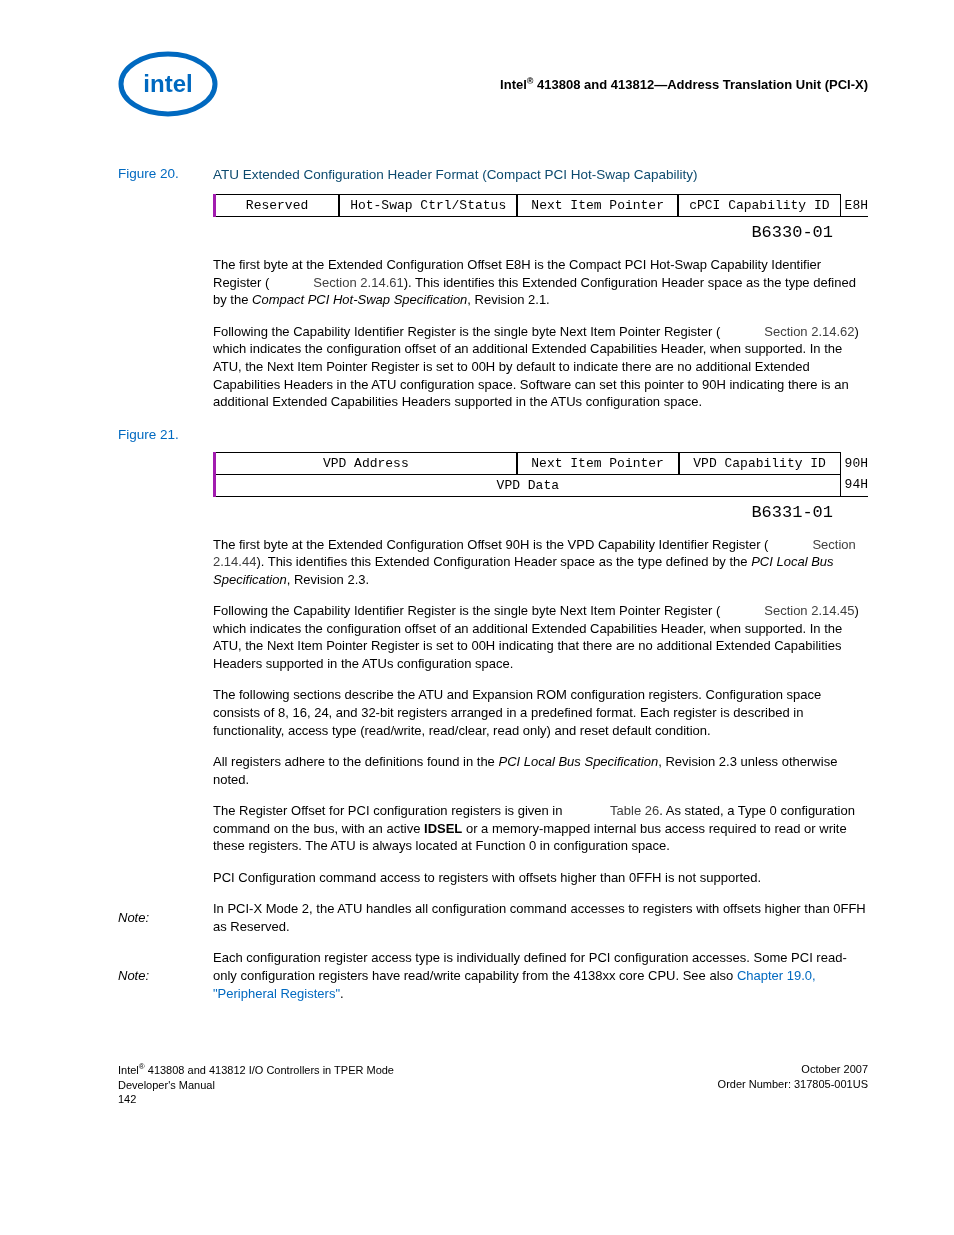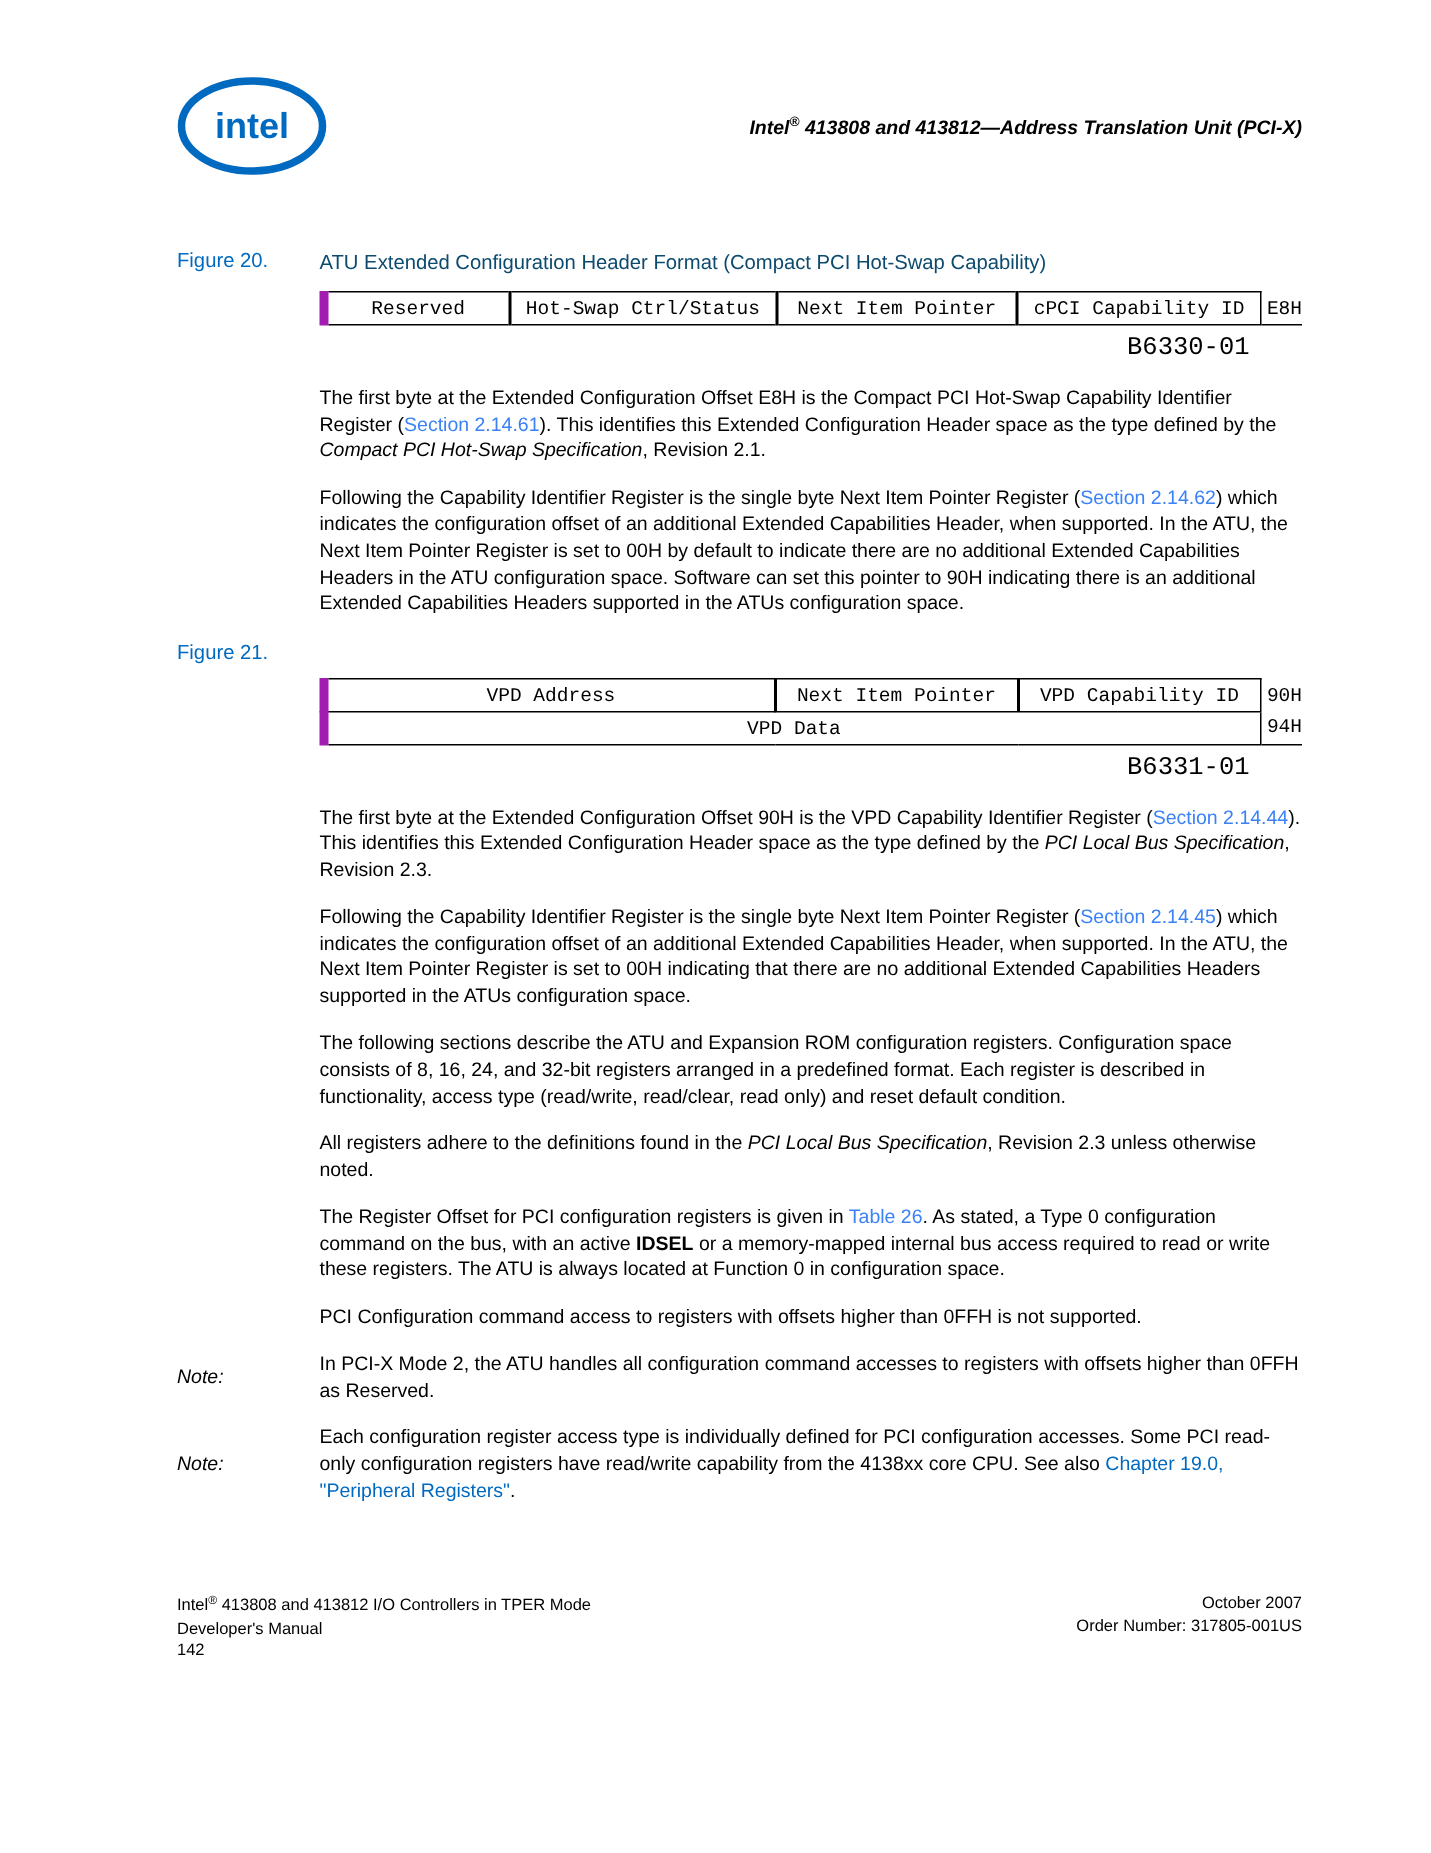--- a/index.html
+++ b/index.html
@@ -19,21 +19,20 @@
     display: flex;
     justify-content: space-between;
     align-items: center;
     margin-bottom: 48px;
   }
   .logo {
     width: 100px;
     height: 68px;
   }
   .header-title {
-    font-style: italic;
     font-weight: bold;
     font-size: 13px;
     text-align: left;
   }
   .header-title sup {
     font-size: 9px;
   }
   .fig-block {
     display: flex;
     align-items: flex-start;
@@ -54,21 +53,21 @@
     line-height: 1.35;
   }
   .diagram-wrap {
     margin-left: 95px;
     margin-bottom: 14px;
   }
   .reg-table {
     border-collapse: collapse;
     font-family: "Courier New", monospace;
     font-size: 13px;
-    border-left: 6px solid #a21caf;
+    border-left: 3px solid #a21caf;
     border-bottom: 1px solid #000;
   }
   .reg-table td {
     border-top: 1px solid #000;
     border-right: 1px solid #000;
     padding: 3px 10px;
     text-align: center;
     white-space: nowrap;
   }
   .reg-table td.sep {
@@ -90,21 +89,22 @@
   .body-text {
     margin-left: 95px;
     font-size: 13px;
     line-height: 1.35;
     margin-bottom: 14px;
   }
   .body-text .ital {
     font-style: italic;
   }
   .body-text .link {
-    color: #3b82f6;
+    color: #404040;
+    margin-left: 44px;
   }
   .body-text .bold {
     font-weight: bold;
   }
   .note-row {
     display: flex;
     align-items: center;
     margin-bottom: 14px;
   }
   .note-label {

